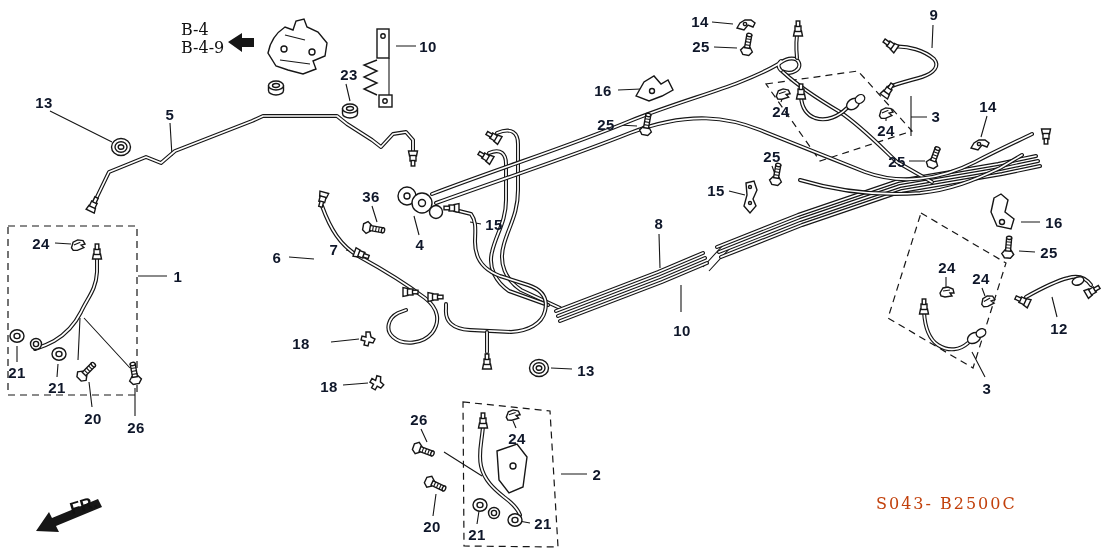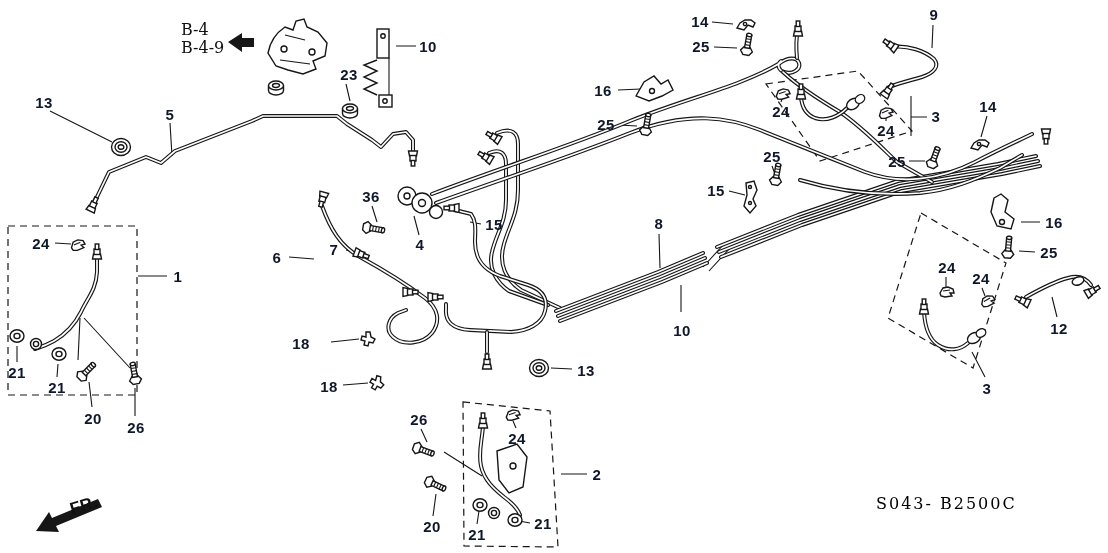--- a/index.html
+++ b/index.html
@@ -10,21 +10,21 @@
   .tube-core{fill:none;stroke:#ffffff;stroke-width:1.7;stroke-linejoin:round;stroke-linecap:round;}
   .thin{fill:none;stroke:#161616;stroke-width:1.1;}
   .dash{fill:none;stroke:#161616;stroke-width:1.2;stroke-dasharray:7 5;}
   .part{fill:#ffffff;stroke:#161616;stroke-width:1.4;}
   .ink{fill:#161616;stroke:none;}
   .co{position:absolute;transform:translate(-50%,-50%);font-weight:700;font-size:15px;
       color:#0f172a;letter-spacing:.5px;white-space:nowrap;}
   .ref{position:absolute;font-family:"DejaVu Serif",serif;font-size:16px;color:#111;
        line-height:18px;white-space:nowrap;}
   .code{position:absolute;left:876px;top:494px;font-family:"DejaVu Serif",serif;
-        font-size:16px;letter-spacing:2px;color:#000000;white-space:nowrap;}
+        font-size:16px;letter-spacing:2px;color:#c2410c;white-space:nowrap;}
   .fr{position:absolute;left:70px;top:496px;font-weight:700;font-size:17px;color:#111;
       transform:rotate(-17deg);}
 </style>
 </head>
 <body>
 
 <div class="stage">
 
 <svg width="1108" height="553" viewBox="0 0 1108 553">
   <defs>

